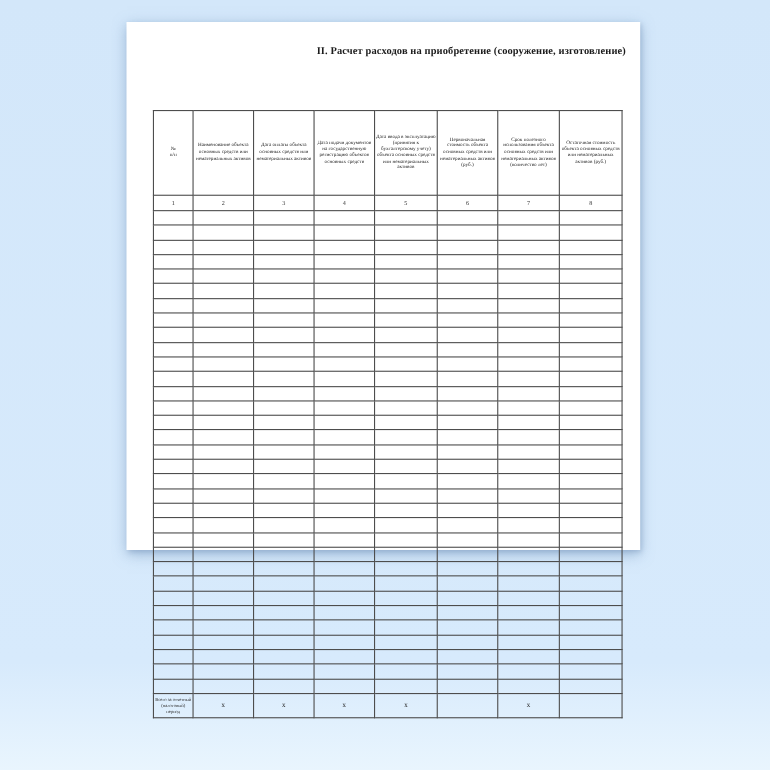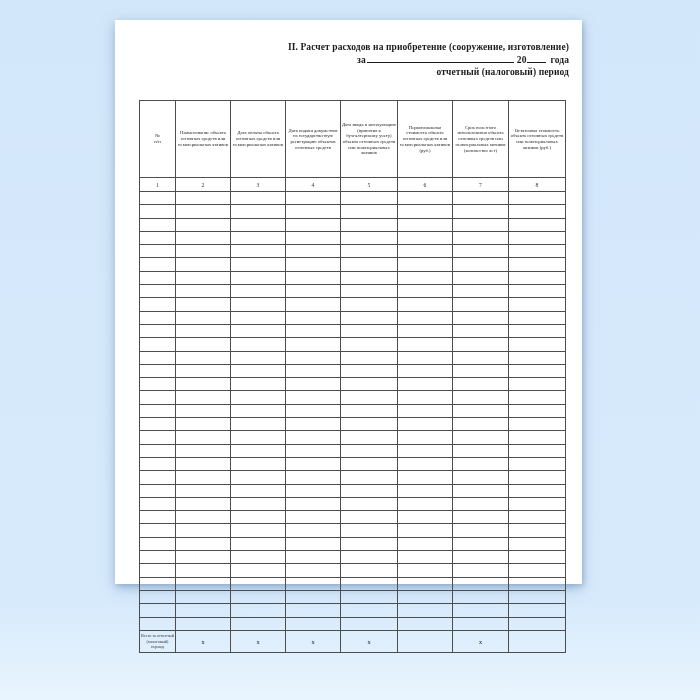--- a/index.html
+++ b/index.html
@@ -4,21 +4,21 @@
 <style>
   html,body{margin:0;padding:0;}
   .bg{
     position:relative;
     width:700px;height:700px;
     background:linear-gradient(180deg,#d3e7fa 0%,#d7eafc 86%,#e9f5fe 100%);
     overflow:hidden;
     font-family:"Liberation Serif","DejaVu Serif",serif;
   }
   .page{
-    position:absolute;left:115px;top:20px;width:467px;height:564px;
+    position:absolute;left:115px;top:20px;width:467px;height:480px;
     background:#ffffff;
     box-shadow:0 4px 12px rgba(105,140,180,.55), 2px 2px 4px rgba(120,150,185,.35);
   }
   .title{
     position:absolute;top:21px;right:13px;width:340px;
     text-align:right;
     font-weight:bold;font-size:9.5px;line-height:12.2px;color:#1b1b1b;
     letter-spacing:.1px;
   }
   .t-line{white-space:nowrap;}
@@ -57,22 +57,20 @@
     font-size:6.3px;text-align:center;vertical-align:middle;color:#222;
   }
 </style>
 </head>
 <body>
 
 <div class="bg">
   <div class="page">
     <div class="title">
       <div class="t-line">II. Расчет расходов на приобретение (сооружение, изготовление)</div>
-      <div class="t-line"><span>за</span><span class="blank-long"></span><span>20</span><span class="blank-short"></span><span>года</span></div>
-      <div class="t-line">отчетный (налоговый) период</div>
     </div>
 
     <table class="form-table">
       <colgroup>
         <col class="c1">
           <col class="c2">
           <col class="c3">
           <col class="c4">
         <col class="c5">
           <col class="c6">

